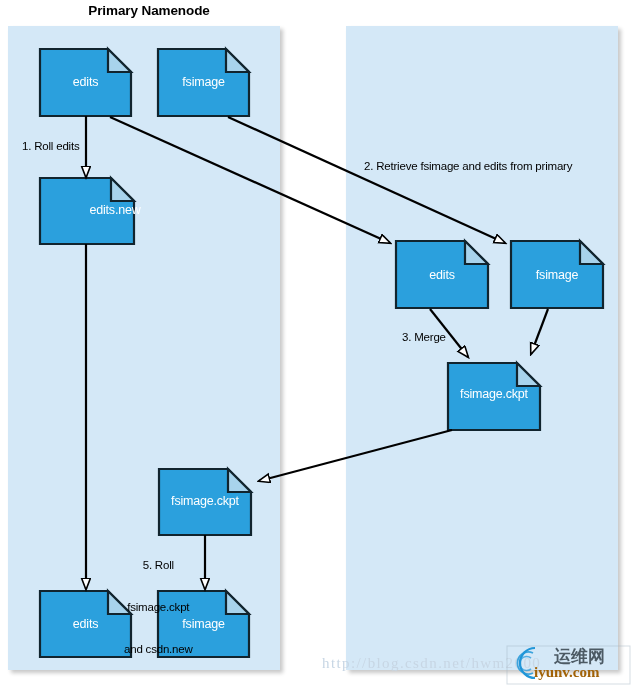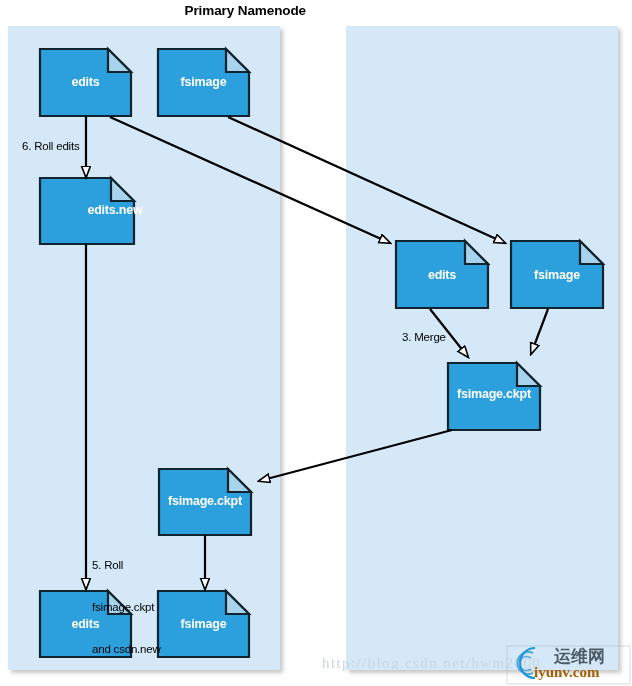--- a/index.html
+++ b/index.html
@@ -43,21 +43,20 @@
   }
   .doc-label {
     position: absolute;
     color: #ffffff;
     font-family: "Liberation Sans", sans-serif;
     font-size: 12.5px;
     text-align: center;
     white-space: nowrap;
     letter-spacing: -0.2px;
     pointer-events: none;
-    font-weight: bold;
   }
   .step-label {
     position: absolute;
     color: #000000;
     font-family: "Liberation Sans", sans-serif;
     font-size: 11.5px;
     letter-spacing: -0.2px;
     line-height: 14px;
     white-space: pre;
   }
@@ -97,21 +96,21 @@
     font-weight: bold;
     color: #a16207;
     white-space: nowrap;
   }
 </style>
 </head>
 <body>
 
 <div id="stage">
 
-  <div class="panel-title" style="left:16px; top:3px; width:290px;text-align:right;">Primary Namenode</div>
+  <div class="panel-title" style="left:4px; top:3px; width:290px;">Primary Namenode</div>
 
   <div class="panel" style="left:8px; top:26px; width:272px; height:644px;"></div>
   <div class="panel" style="left:346px; top:26px; width:272px; height:644px;"></div>
 
   <svg class="svg-layer" viewBox="0 0 632 686">
     <defs>
 
       <marker id="ah" markerWidth="14" markerHeight="14" refX="11.5" refY="5" orient="auto" markerUnits="userSpaceOnUse">
         <path d="M 0.8 0.6 L 12.2 5 L 0.8 9.4 Z" fill="#ffffff" stroke="#000000" stroke-width="1.6" stroke-linejoin="miter"></path>
       </marker>
@@ -182,23 +181,24 @@
   <div class="doc-label" style="left:40px; top:75px; width:91px;">edits</div>
   <div class="doc-label" style="left:158px; top:75px; width:91px;">fsimage</div>
   <div class="doc-label" style="left:40px; top:203px; width:94px;padding-left:28px;">edits.new</div>
   <div class="doc-label" style="left:159px; top:494px; width:92px;">fsimage.ckpt</div>
   <div class="doc-label" style="left:40px; top:617px; width:91px;">edits</div>
   <div class="doc-label" style="left:158px; top:617px; width:91px;">fsimage</div>
   <div class="doc-label" style="left:396px; top:268px; width:92px;">edits</div>
   <div class="doc-label" style="left:511px; top:268px; width:92px;">fsimage</div>
   <div class="doc-label" style="left:448px; top:387px; width:92px;">fsimage.ckpt</div>
 
-  <div class="step-label" style="left:22px; top:139px;">6. Roll edits</div>
+  <div class="step-label" style="left:22px; top:139px;">1. Roll edits</div>
+  <div class="step-label" style="left:364px; top:159px;">2. Retrieve fsimage and edits from primary</div>
   <div class="step-label" style="left:402px; top:330px;">3. Merge</div>
-  <div class="step-label" style="left:92px; top:530px;">
+  <div class="step-label" style="left:124px; top:530px;text-align:center;">
     <div>5. Roll</div>
     <div>fsimage.ckpt</div>
     <div>and csdn.new</div>
   </div>
 
   <div class="watermark-url">http://blog.csdn.net/hwm2000</div>
   <svg class="wm-logo" viewBox="0 0 127 42">
     <g fill="none" stroke="#2196d8" stroke-width="2.2">
       <path d="M 30 4 A 15 15 0 1 0 30 34"></path>
       <path d="M 28 9 A 11 11 0 1 0 28 29" stroke-width="1.8" opacity="0.85"></path>

